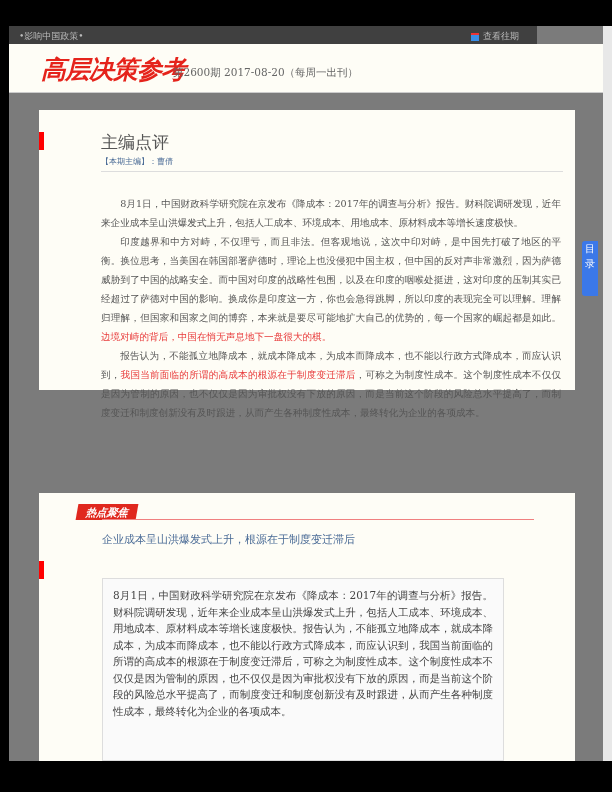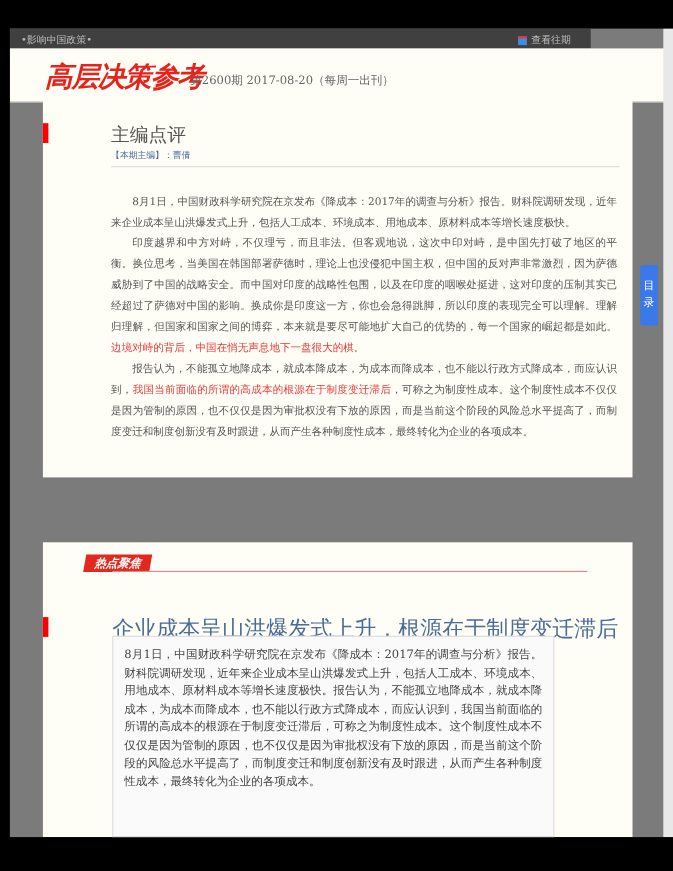--- a/index.html
+++ b/index.html
@@ -9,36 +9,36 @@
   .topbar { position:absolute; left:0; top:0; width:528px; height:18px; background:#404040; color:#bbb; font-size:9px; }
   .topbar .slogan { position:absolute; left:10px; top:4px; }
   .topbar .archive { position:absolute; right:18px; top:4px; display:flex; align-items:center; gap:4px;justify-content:space-between; }
   .cal-icon { width:8px; height:8px; background:#3a8ee6; border-top:2px solid #e33; box-sizing:border-box; display:inline-block; }
   .vscroll { position:absolute; right:0; top:0; width:9px; height:735px; background:#e8e8e8; }
   .masthead { position:absolute; left:0; top:18px; width:603px; height:48px; background:#fefdf6; border-bottom:1px solid #ccc; }
   .logo { position:absolute; left:32px; top:9px; font-family:"DejaVu Sans",sans-serif; font-weight:bold; font-style:italic;
           font-size:25px; color:#e5231b; letter-spacing:-1px; }
   .issue { position:absolute; left:164px; top:22px; font-size:10.5px; color:#666; }
   .panel { position:absolute; left:30px; width:536px; background:#fefdf6; }
-  .p1 { top:64px; height:344px; }
+  .p1 { top:84px; height:280px; }
   .p2 { top:467px; height:268px; }
   .redmark { position:absolute; left:0; width:5px; height:18px; background:#f00; }
   .title1 { position:absolute; left:62px; top:21px; font-size:17px; color:#555; }
   .editor { position:absolute; left:62px; top:46px; font-size:8px; color:#4a6b96; }
   .rule1 { position:absolute; left:62px; top:61px; width:462px; height:1px; background:#ddd; }
   .body1 { position:absolute; left:62px; top:84px; width:460px; font-size:9.6px; line-height:19px; color:#555; }
   .body1 p { margin:0; text-indent:2em; text-align:justify; }
   .red { color:#e83a3a; }
   .toc-tab { position:absolute; left:582px; top:241px; width:16px; height:55px; background:#3b78e8; border-radius:3px 0 0 3px;
-             color:#fff; font-size:10px; text-align:center; line-height:15px; padding-top:12px; box-sizing:border-box; }
+             color:#fff; font-size:10px; text-align:center; line-height:15px; box-sizing:border-box; }
   .hot-tag { position:absolute; left:77px; top:504px; width:60px; height:16px; background:#e0281e;
              color:#fff; font-size:10.5px; font-weight:bold; font-style:italic; text-align:center; line-height:16px;
              transform:skewX(-10deg); font-family:"DejaVu Sans",sans-serif; }
   .hot-rule { position:absolute; left:102px; top:519px; width:432px; height:1px; background:#f08080; }
-  .title2 { position:absolute; left:102px; top:532px; font-size:20px; color:#4a6b96;margin-top:26px; }
+  .title2 { position:absolute; left:102px; top:532px; font-size:11px; color:#4a6b96; }
   .researcher { position:absolute; left:102px; top:578px; font-size:8px; color:#888; }
   .excerpt { position:absolute; left:102px; top:578px; width:402px; height:183px; background:#fafafa; border:1px solid #ddd;
              padding:8px 10px; box-sizing:border-box; font-size:10.5px; line-height:16.5px; color:#444; text-align:justify; }
 </style>
 </head>
 <body>
 
 <div class="screen">
   <div class="topbar">
     <span class="slogan">•影响中国政策•</span>

